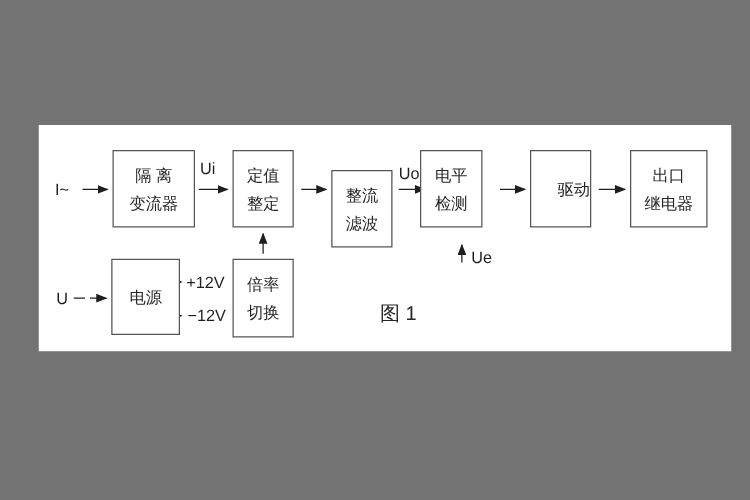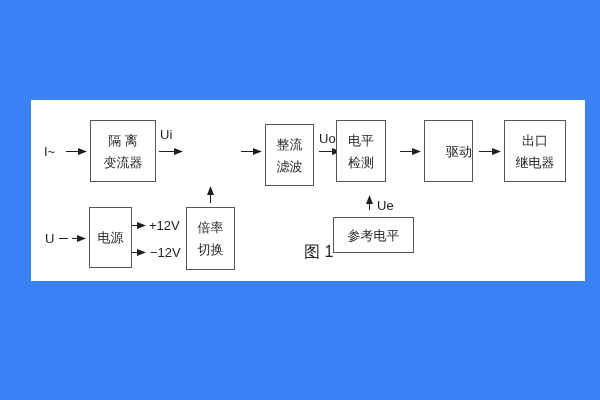--- a/index.html
+++ b/index.html
@@ -2,21 +2,21 @@
 <html><head>
 <meta charset="utf-8">
 <style>
   html,body{margin:0;padding:0;}
   body{
     font-family:"Liberation Sans","DejaVu Sans",sans-serif;
     background:#f4f4f4;
   }
   .stage{
     position:relative;width:600px;height:400px;
-    background:#3b82f6;overflow:hidden;
+    background:#737373;overflow:hidden;
   }
   .panel{
     position:absolute;left:31px;top:100px;width:554px;height:181px;
     background:#ffffff;
   }
   .wires{position:absolute;left:0;top:0;width:600px;height:400px;}
   .block{
     position:absolute;
     border:1px solid #555555;
     background:#ffffff;
@@ -24,26 +24,26 @@
     align-items:center;justify-content:center;
     row-gap:9px;
     font-size:13px;color:#262626;
     box-sizing:border-box;
     line-height:1;
     white-space:nowrap;
   }
   
   .b-isolation{left:90px;top:120px;width:66px;height:62px;}
   .b-setting{left:186px;top:120px;width:49px;height:62px;}
-  .b-rectifier{left:265px;top:124px;width:49px;height:62px;}
+  .b-rectifier{left:265px;top:136px;width:49px;height:62px;}
   .b-level{left:336px;top:120px;width:50px;height:62px;}
   .b-drive{left:424px;top:120px;width:49px;height:62px;align-items:flex-end;}
   .b-output{left:504px;top:120px;width:62px;height:62px;}
   
-  .b-power{left:89px;top:207px;width:43px;height:61px;}
+  .b-power{left:89px;top:207px;width:55px;height:61px;}
   .b-ratio{left:186px;top:207px;width:49px;height:63px;align-items:center;}
   .b-ref{left:333px;top:217px;width:81px;height:36px;}
   .sig{
     position:absolute;font-size:13px;color:#1f1f1f;line-height:1;
     white-space:nowrap;
     text-align:center;
   }
   .s-iin{left:44px;top:145px;}
   .s-u{left:45px;top:232px;}
   .s-ui{left:160px;top:128px;}
@@ -83,20 +83,24 @@
       <line x1="132" y1="252.5" x2="145" y2="252.5" marker-end="url(#ah)"></line>
       <line x1="369.5" y1="210" x2="369.5" y2="196" marker-end="url(#ah)"></line>
     </g>
   </svg>
 
   <div class="block b-isolation">
     <span>隔 离</span>
     <span>变流器</span>
   </div>
 
+  <div class="block b-setting">
+    <span>定值</span>
+    <span>整定</span>
+  </div>
 
   <div class="block b-rectifier">
     <span>整流</span>
     <span>滤波</span>
   </div>
 
   <div class="block b-level">
     <span>电平</span>
     <span>检测</span>
   </div>
@@ -112,23 +116,20 @@
 
   <div class="block b-power">
     <span>电源</span>
   </div>
 
   <div class="block b-ratio">
     <span>倍率</span>
     <span>切换</span>
   </div>
 
-  <div class="block b-ref">
-    <span>参考电平</span>
-  </div>
 
   <span class="sig s-iin">I~</span>
   <span class="sig s-u">U</span>
   <span class="sig s-ui">Ui</span>
   <span class="sig s-uo">Uo</span>
   <span class="sig s-ue">Ue</span>
   <span class="sig s-p12">+12V</span>
   <span class="sig s-m12">−12V</span>
 
   <div class="caption">图 1</div>

